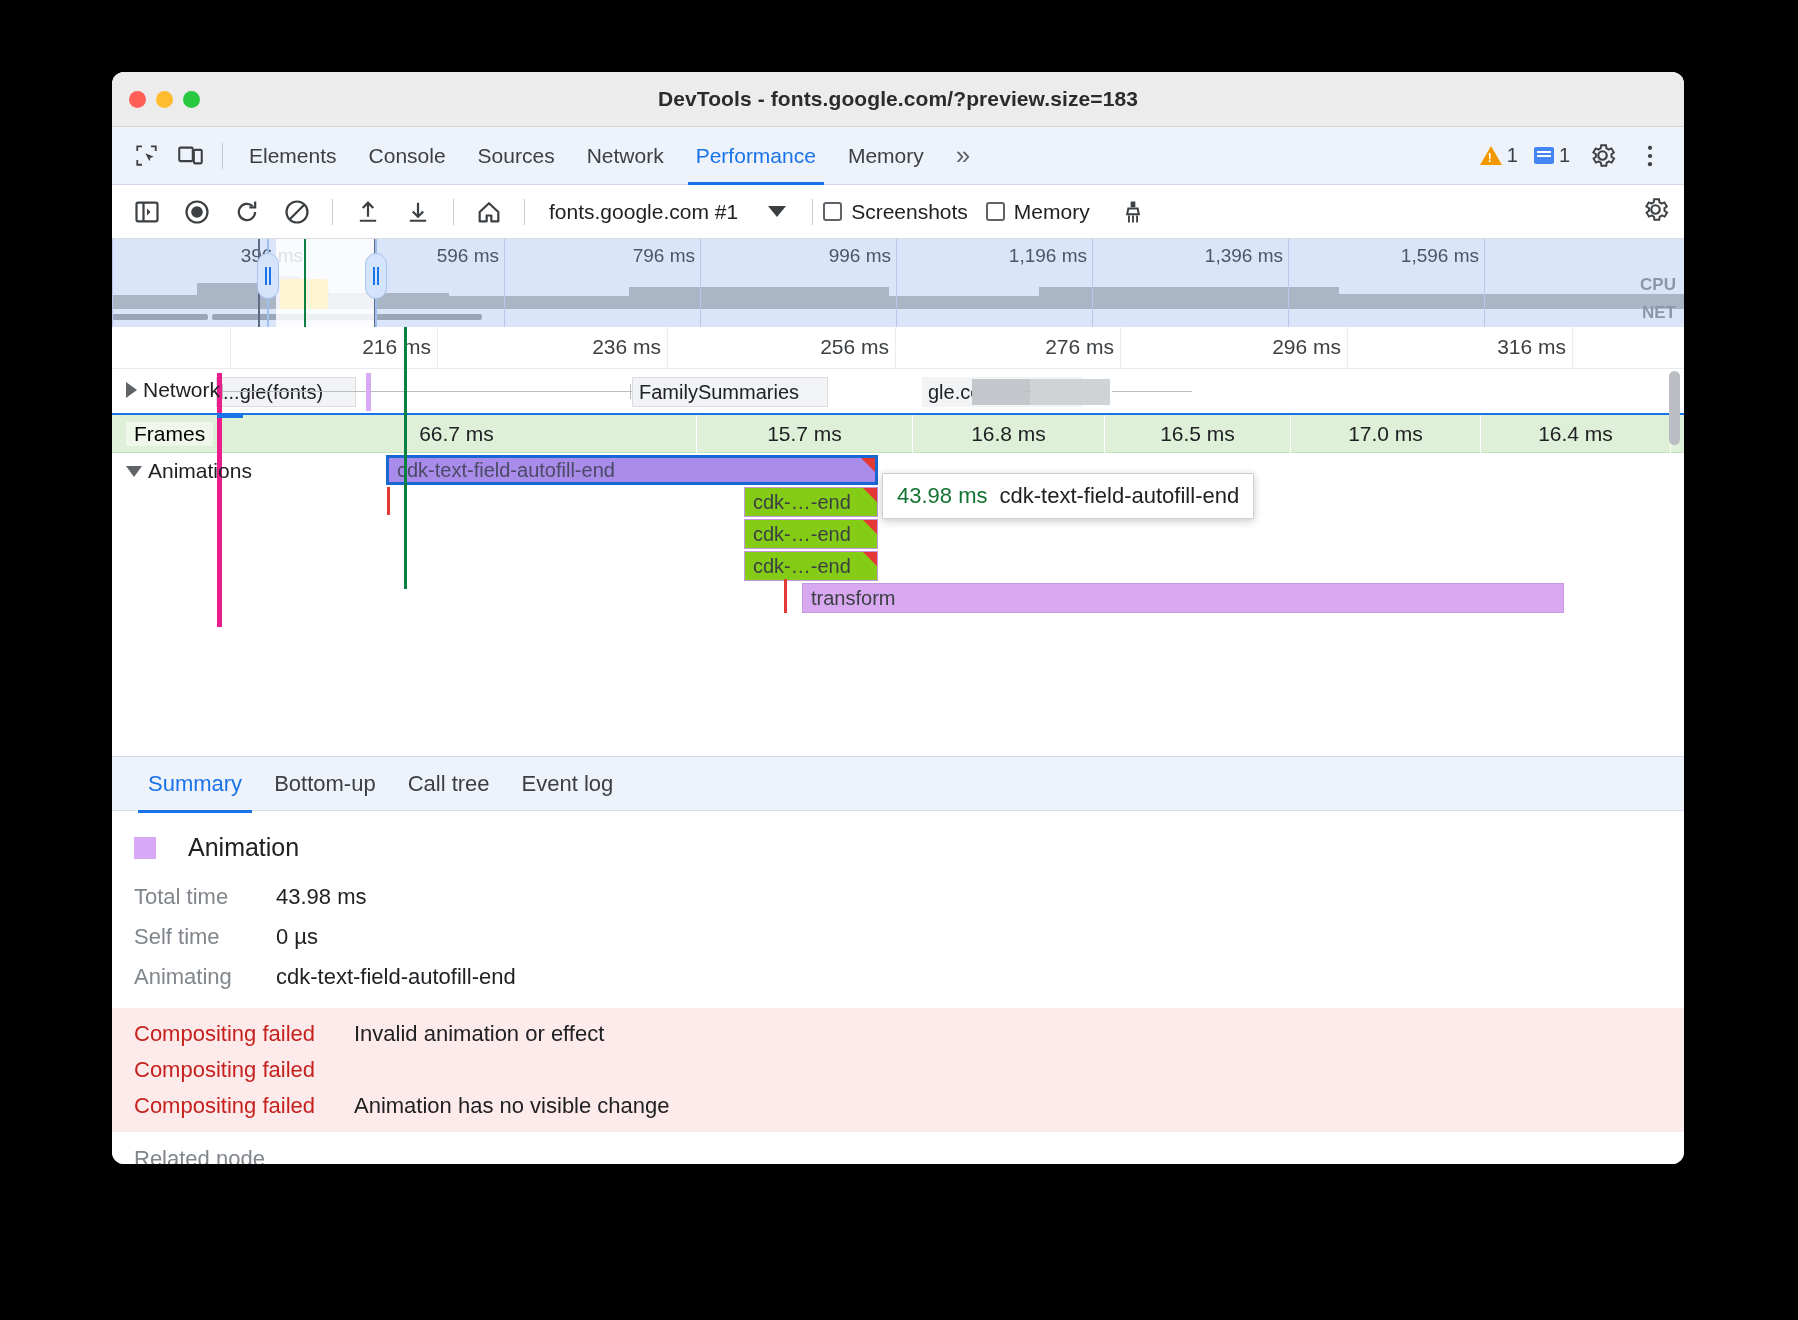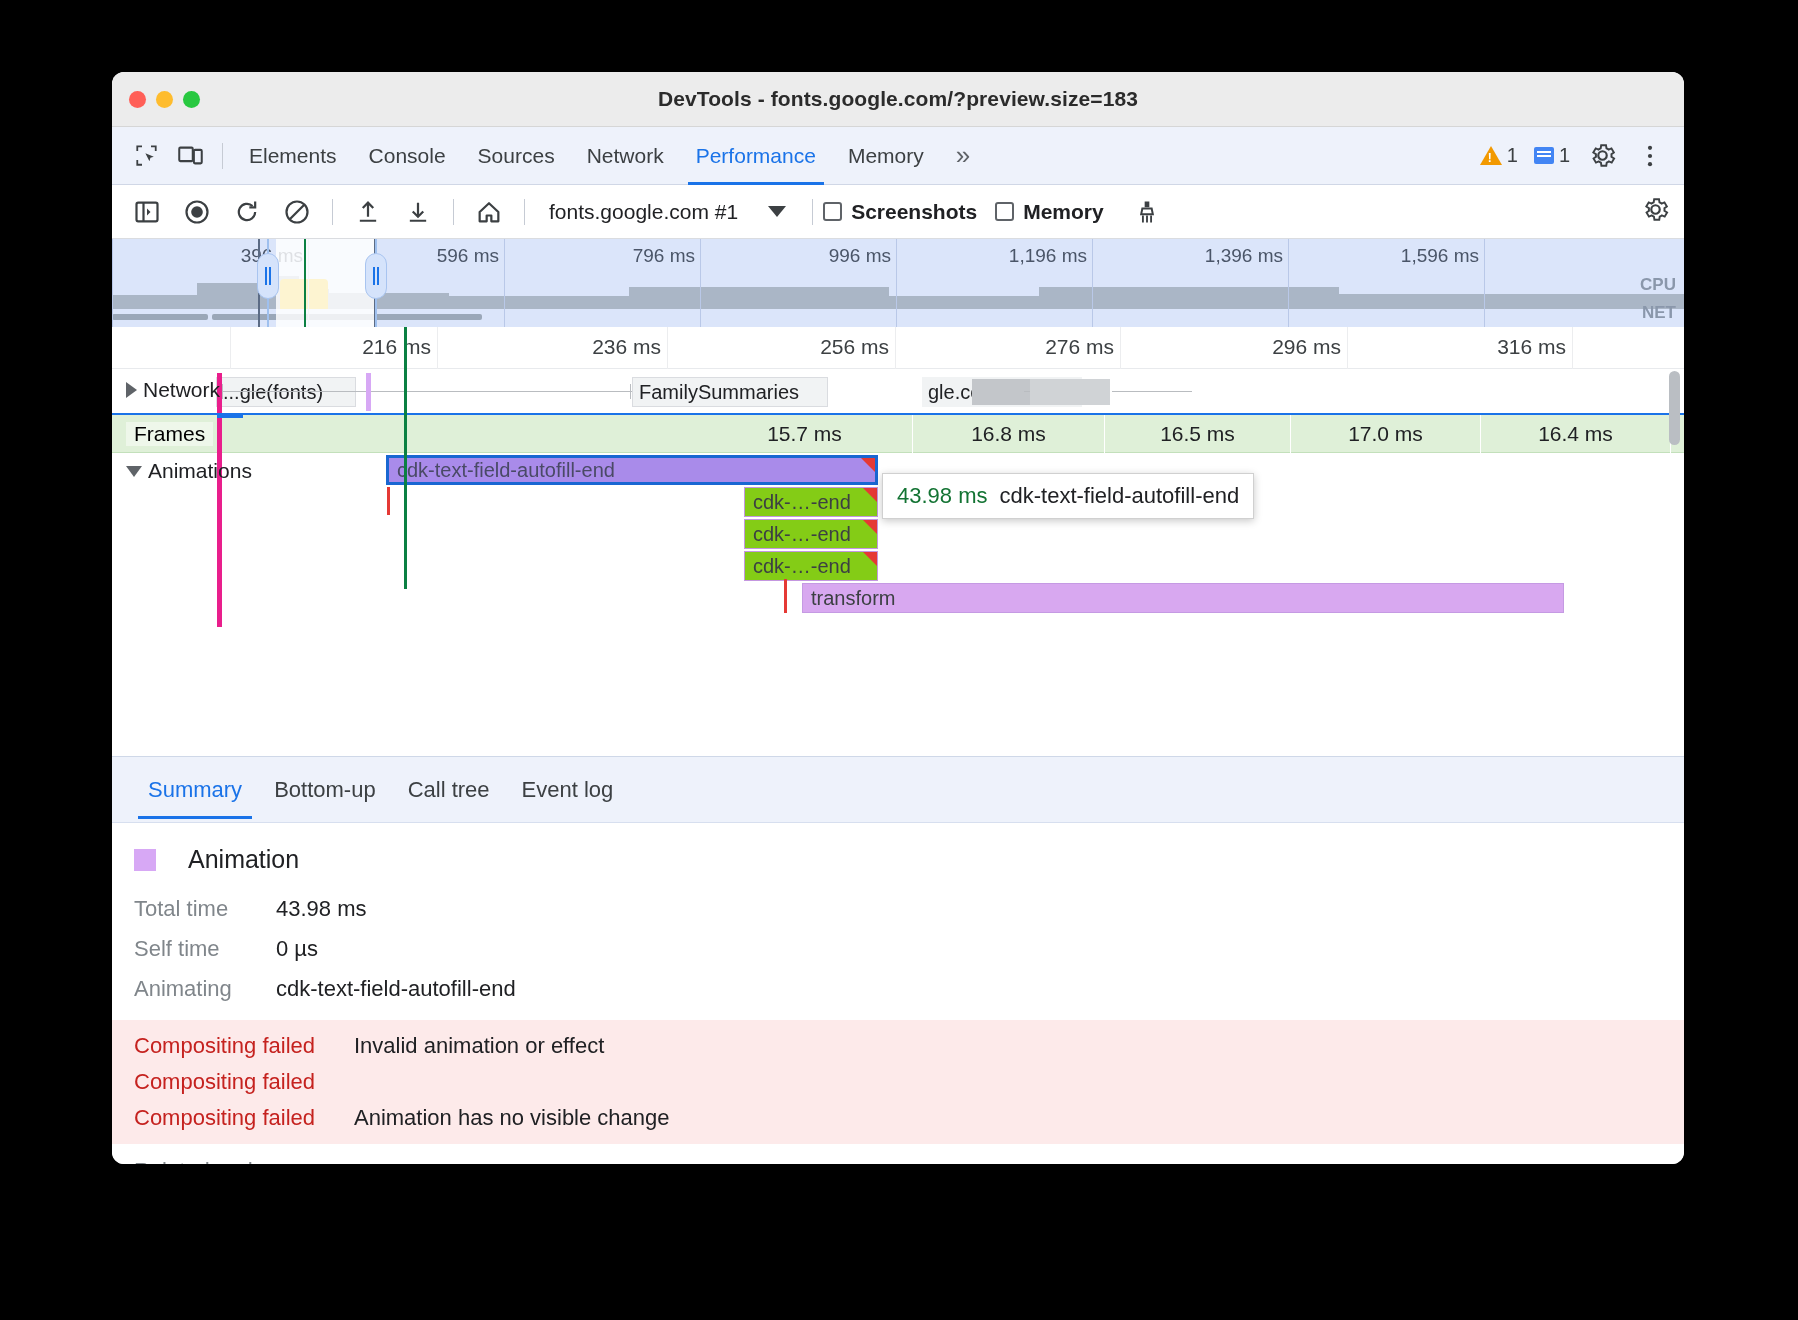--- a/index.html
+++ b/index.html
@@ -75,21 +75,21 @@
     height: 54px; background: #fff;
     display: flex; align-items: center;
     border-bottom: 1px solid #dadce0;
     padding-left: 10px;
   }
   .tbtn { width: 50px; height: 44px; display:flex; align-items:center; justify-content:center; color:#3c4043; }
   .sel-label { font-size: 21px; color: #202124; padding: 0 14px; white-space: nowrap; }
   .caret { width: 0; height: 0; border-left: 9px solid transparent; border-right: 9px solid transparent; border-top: 11px solid #3c4043; margin: 0 16px; }
   .chk-wrap { display: flex; align-items: center; gap: 9px; margin-right: 18px; }
   .chk { width: 19px; height: 19px; border: 2px solid #5f6368; border-radius: 3px; }
-  .chk-lbl { font-size: 21px; color: #202124; font-weight: bold; }
+  .chk-lbl { font-size: 21px; color: #202124; }
   .gear-right { margin-left: auto; padding-right: 14px; }
 
   
   .overview { position: relative; height: 88px; background: #dbe5fa; overflow: hidden; }
   .ov-ruler { position: absolute; top: 0; left: 0; right: 0; height: 36px; }
   .ov-tick { position: absolute; top: 0; height: 88px; border-left: 1px solid #b9c8e8; }
   .ov-tick span { position: absolute; right: 6px; top: 6px; font-size: 19px; color: #4a5568; white-space: nowrap; }
   .ov-graph { position: absolute; left: 0; right: 0; bottom: 18px; height: 50px; }
   .ov-cpu { position: absolute; bottom: 0; background: #aab6c6; }
   .ov-yellow { position: absolute; bottom: 0; background: #f5c400; }
@@ -149,21 +149,21 @@
   .timings-row { position:absolute; left:0; right:0; height: 36px; border-top: 1px solid #eceff1; }
   .tmark { position:absolute; top: 5px; height: 30px; display:flex; align-items:center; justify-content:center; font-size: 21px; color:#fff; padding: 0 9px; }
   .tmark.fcp { background: #0cb14b; }
   .tmark.lcp { background: #0a7c38; }
   .orange-tick { position:absolute; width: 3px; background:#f5b942; }
 
   .scrollbar { position: absolute; right: 4px; width: 11px; background:#babec3; border-radius: 6px; z-index: 30; }
 
   
   .details { position: absolute; left: 0; right: 0; bottom: 0; top: 684px; background: #fff; border-top: 1px solid #cfd8e8; }
-  .dtabs { height: 66px; background: #eef2fb; display:flex; align-items:center; padding-left: 20px; border-bottom: 1px solid #d7dfef; }
+  .dtabs { height: 54px; background: #eef2fb; display:flex; align-items:center; padding-left: 20px; border-bottom: 1px solid #d7dfef; }
   .dtab { padding: 0 16px; height: 58px; display:flex; align-items:center; font-size: 22px; color:#3c4043; position:relative; }
   .dtab.active { color:#1a73e8; }
   .dtab.active::after { content:""; position:absolute; left:6px; right:6px; bottom:0; height:3px; background:#1a73e8; }
 
   .dbody { padding: 22px 0 0 0; }
   .d-head { display:flex; align-items:center; gap: 32px; padding: 0 20px 0 22px; margin-bottom: 22px; }
   .swatch { width: 22px; height: 22px; background:#d7a8f5; }
   .d-head-label { font-size: 25px; color:#202124; }
   .d-row { display:flex; align-items:baseline; padding: 0 22px; margin-bottom: 14px; font-size: 22px; }
   .d-key { color:#80868b; min-width: 142px; }
@@ -428,20 +428,23 @@
       <div class="net-block" style="left:918px;width:80px;background:#d0d3d6;"></div>
       <div class="net-line" style="left:1000px;width:80px;"></div>
       <div class="track-name" style="top:9px">
         <span class="tri"></span>
         <span>Network</span>
       </div>
       <div style="position:absolute;left:254px;top:4px;width:5px;height:38px;background:#d7a8f5;"></div>
     </div>
 
     <div class="frames-row">
+      <div class="cell" style="left:105px;width:480px;">
+          <span>66.7 ms</span>
+        </div>
       <div class="cell" style="left:585px;width:216px;">
           <span>15.7 ms</span>
         </div>
       <div class="cell" style="left:801px;width:192px;">
           <span>16.8 ms</span>
         </div>
       <div class="cell" style="left:993px;width:186px;">
           <span>16.5 ms</span>
         </div>
       <div class="cell" style="left:1179px;width:190px;">

